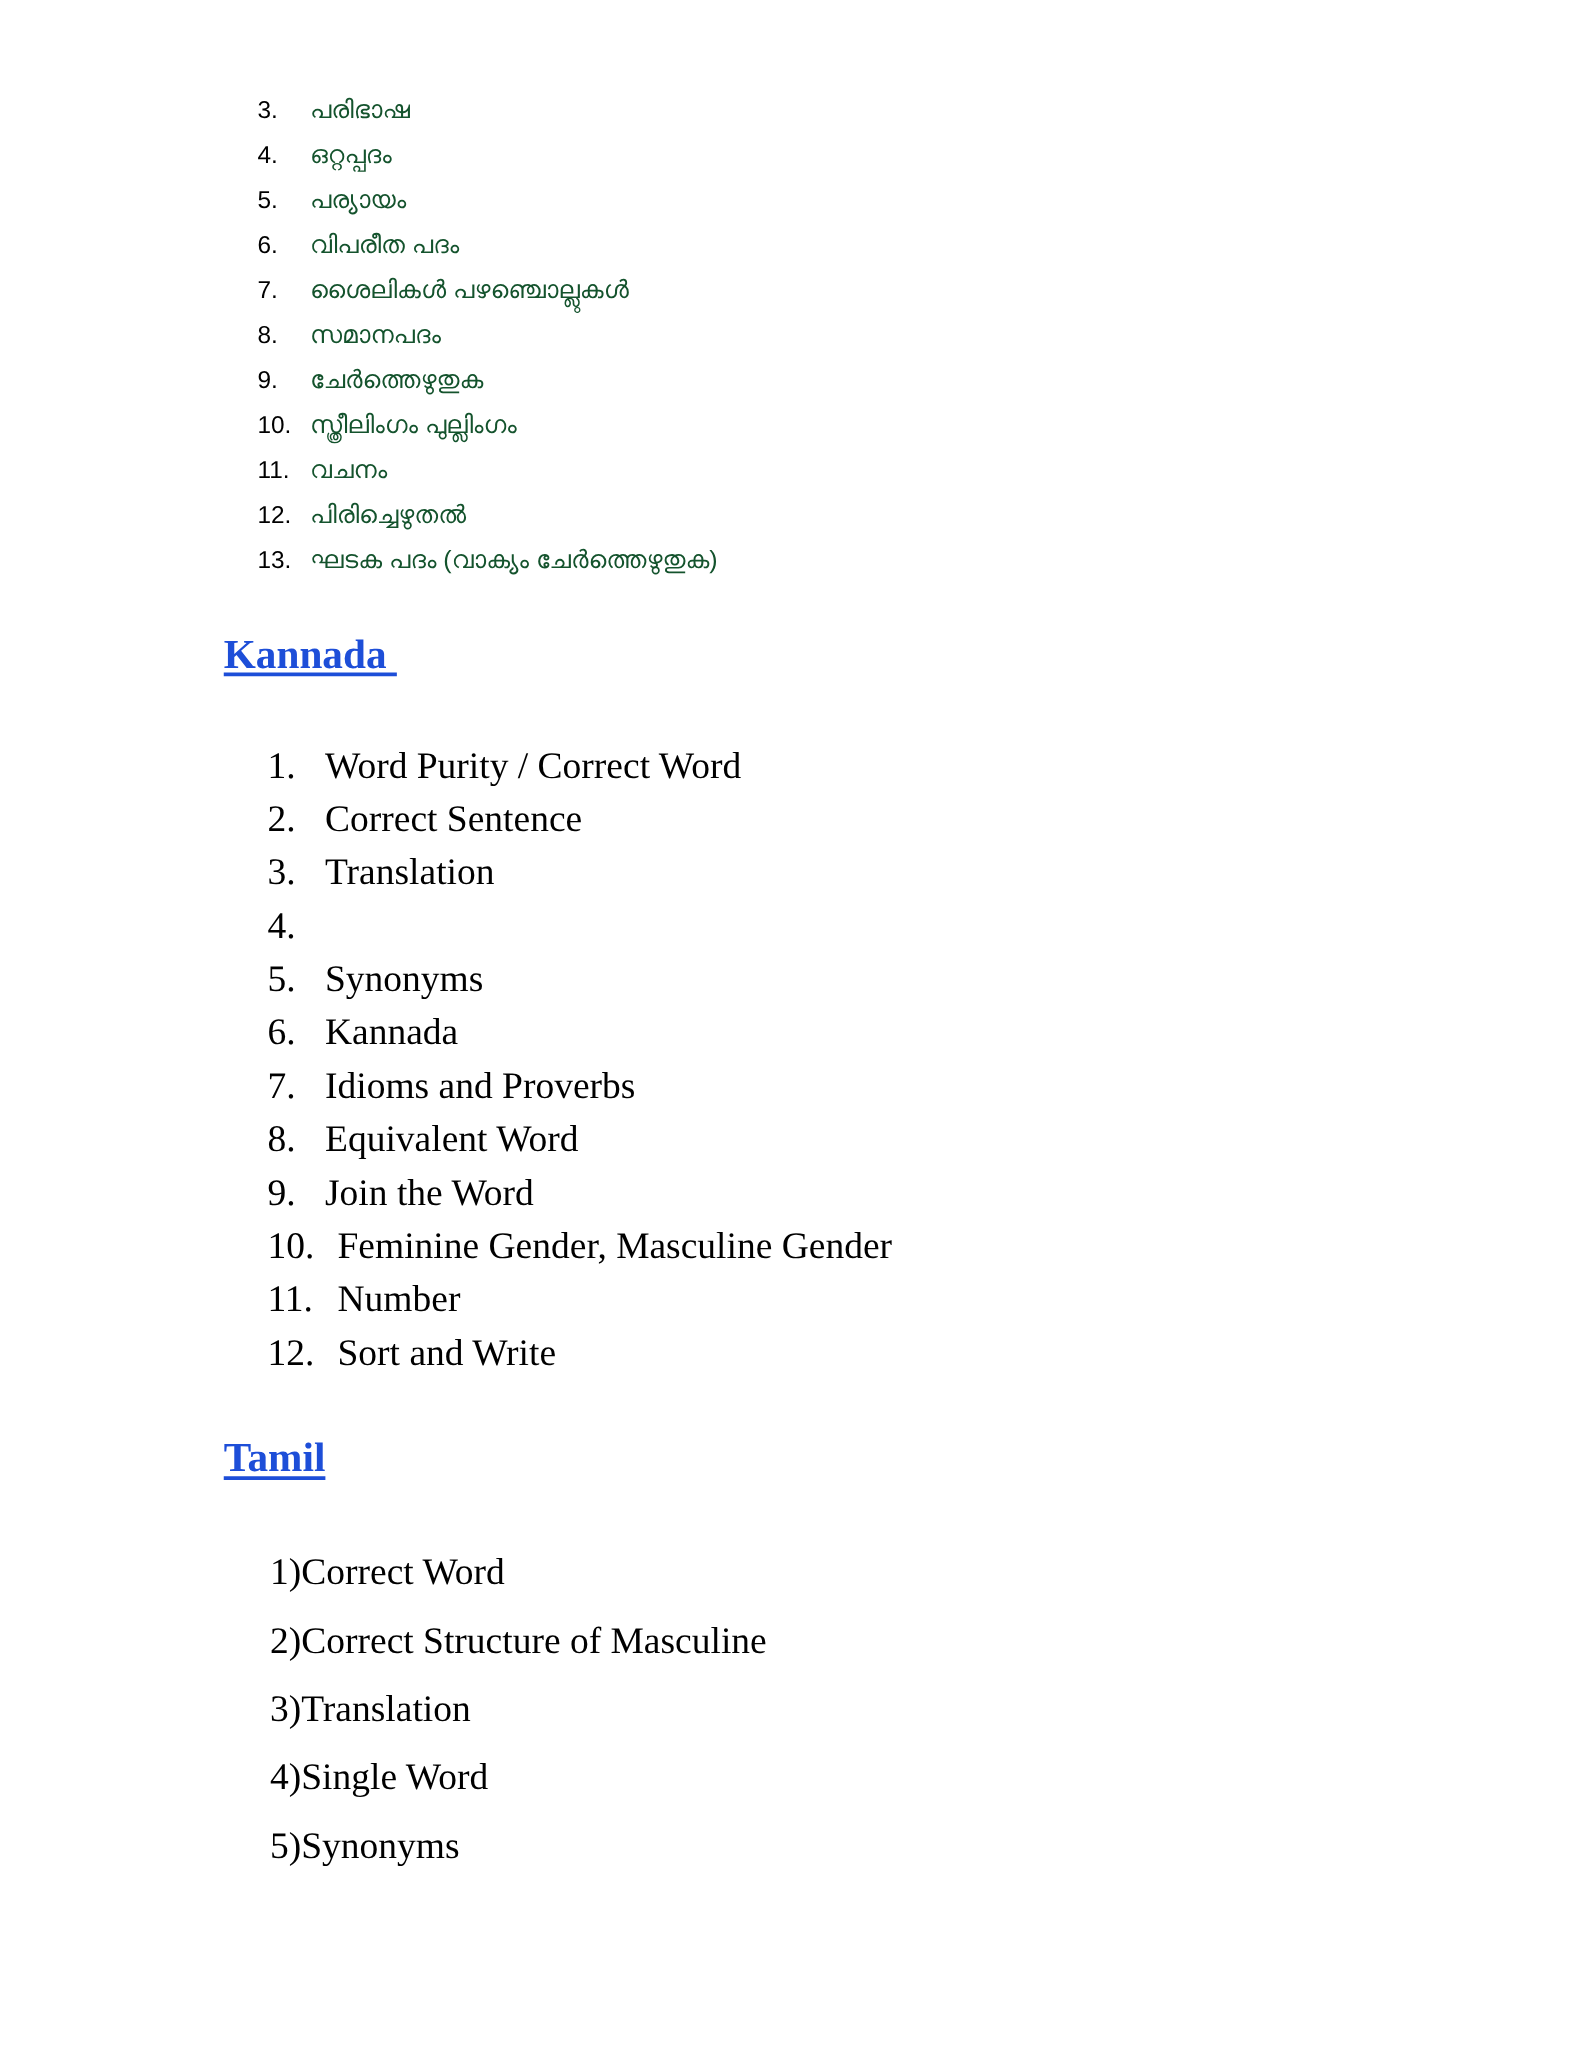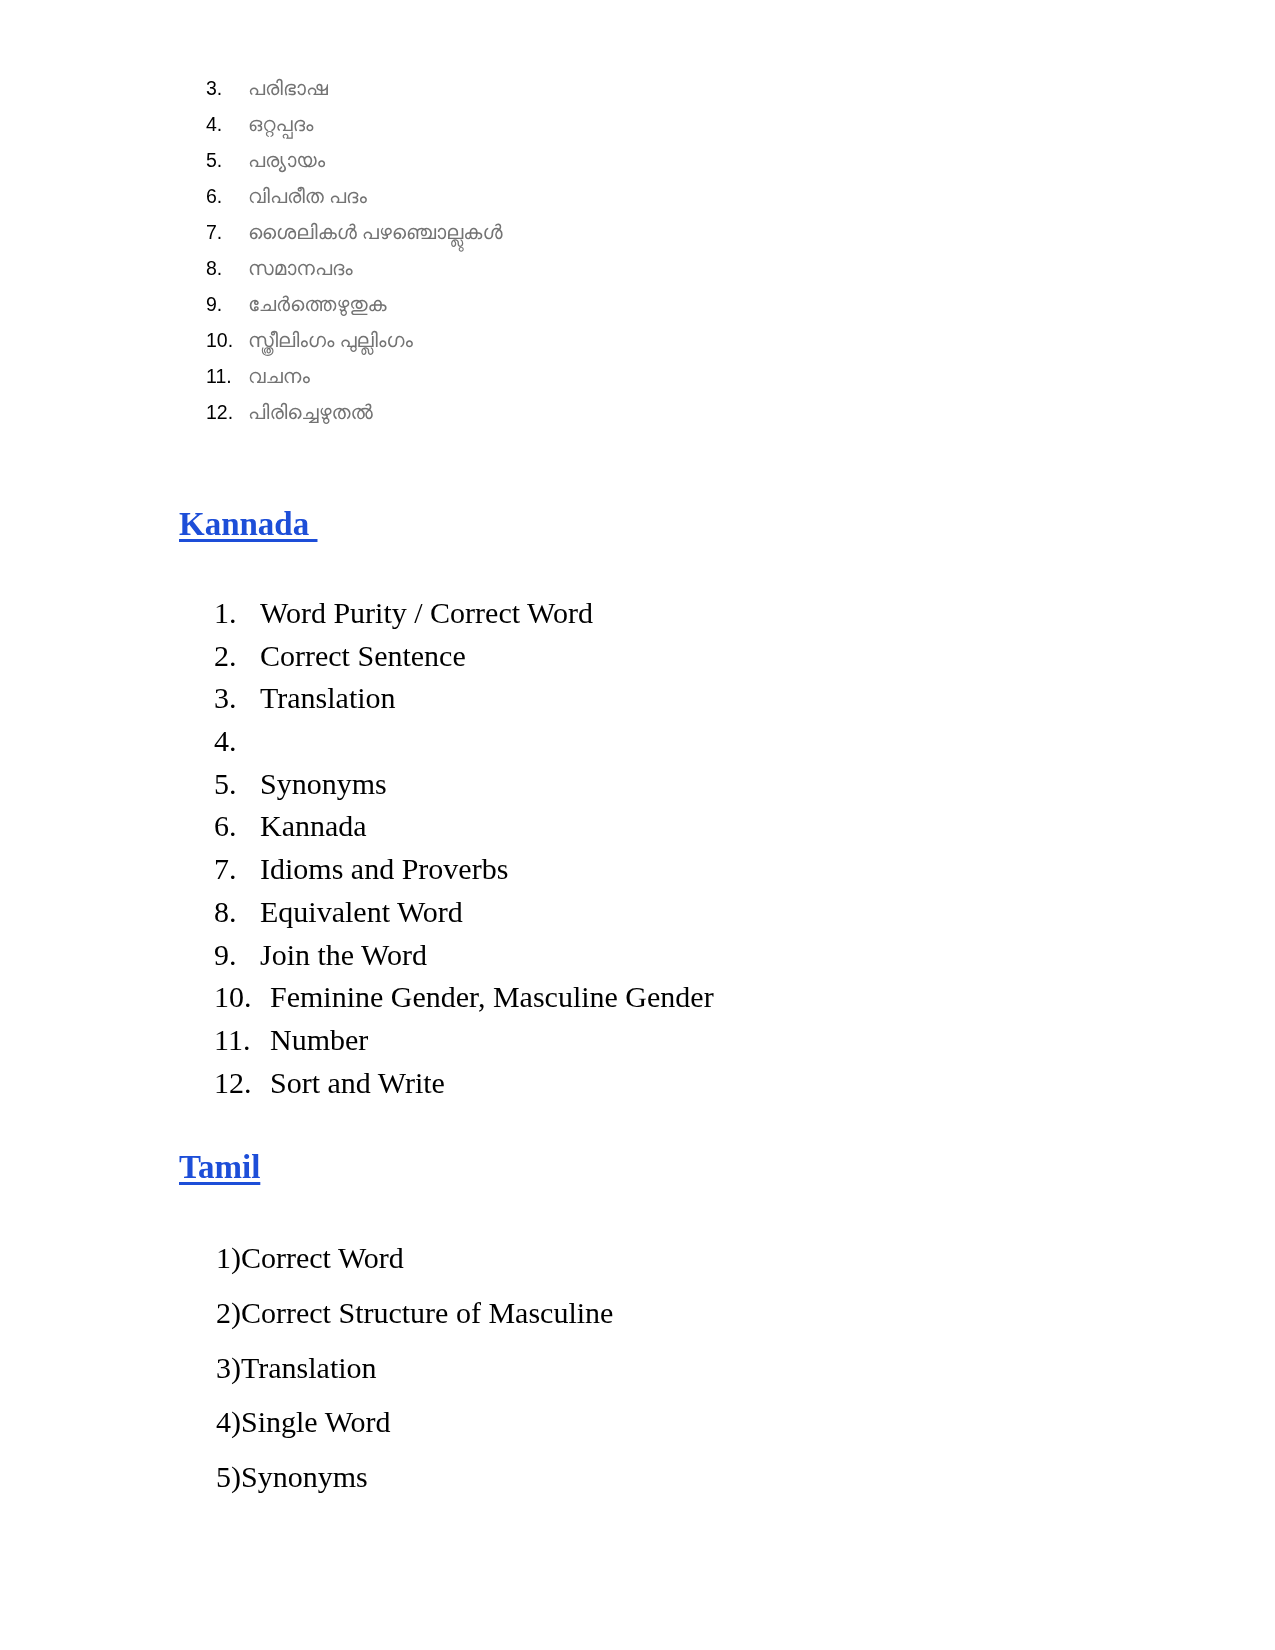--- a/index.html
+++ b/index.html
@@ -36,24 +36,24 @@
   .ml-num {
     font-family: "Liberation Sans", "DejaVu Sans", sans-serif;
     font-size: 19.5px;
     line-height: 1;
     width: 42px;
     flex: none;
     color: #000;
     letter-spacing: 0px;
   }
   .ml-text {
-    font-family: Liberation Serif, serif;
+    font-family: Liberation Sans, sans-serif;
     font-size: 20px;
     line-height: 1;
-    color: #737373;
+    color: #14532d;
     white-space: pre;
   }
 
   
   .section-heading {
     position: absolute;
     font-family: "Liberation Serif", "DejaVu Serif", serif;
     font-weight: bold;
     font-size: 33px;
     line-height: 1;
@@ -159,20 +159,24 @@
         <span class="ml-text">സ്ത്രീലിംഗം പുല്ലിംഗം</span>
       </li>
       <li class="ml-item">
         <span class="ml-num wide">11.</span>
         <span class="ml-text">വചനം</span>
       </li>
       <li class="ml-item">
         <span class="ml-num wide">12.</span>
         <span class="ml-text">പിരിച്ചെഴുതൽ</span>
       </li>
+      <li class="ml-item">
+        <span class="ml-num wide">13.</span>
+        <span class="ml-text">ഘടക പദം (വാക്യം ചേർത്തെഴുതുക)</span>
+      </li>
     </ol>
 
   <div class="section-heading" id="heading-kannada">Kannada </div>
 
   <ol class="kn-list" id="kannada-list">
       <li class="kn-item">
         <span class="kn-num">1.</span>
         <span class="kn-text">Word Purity / Correct Word</span>
       </li>
       <li class="kn-item">

